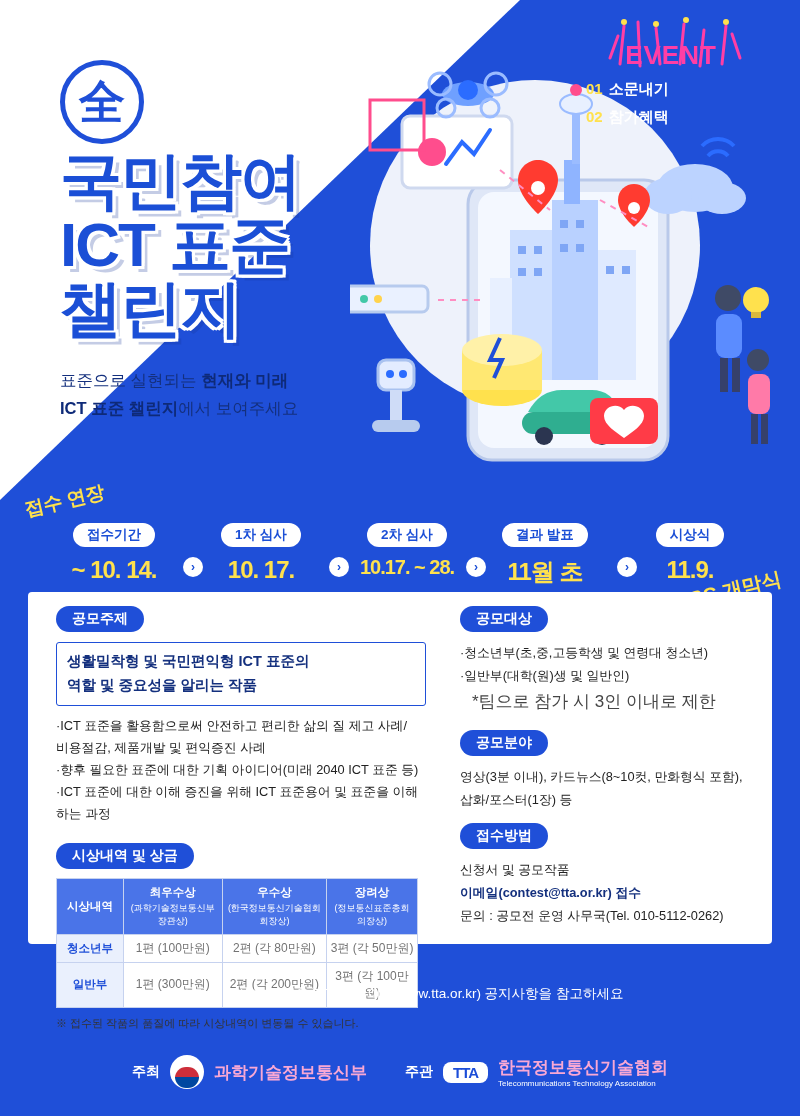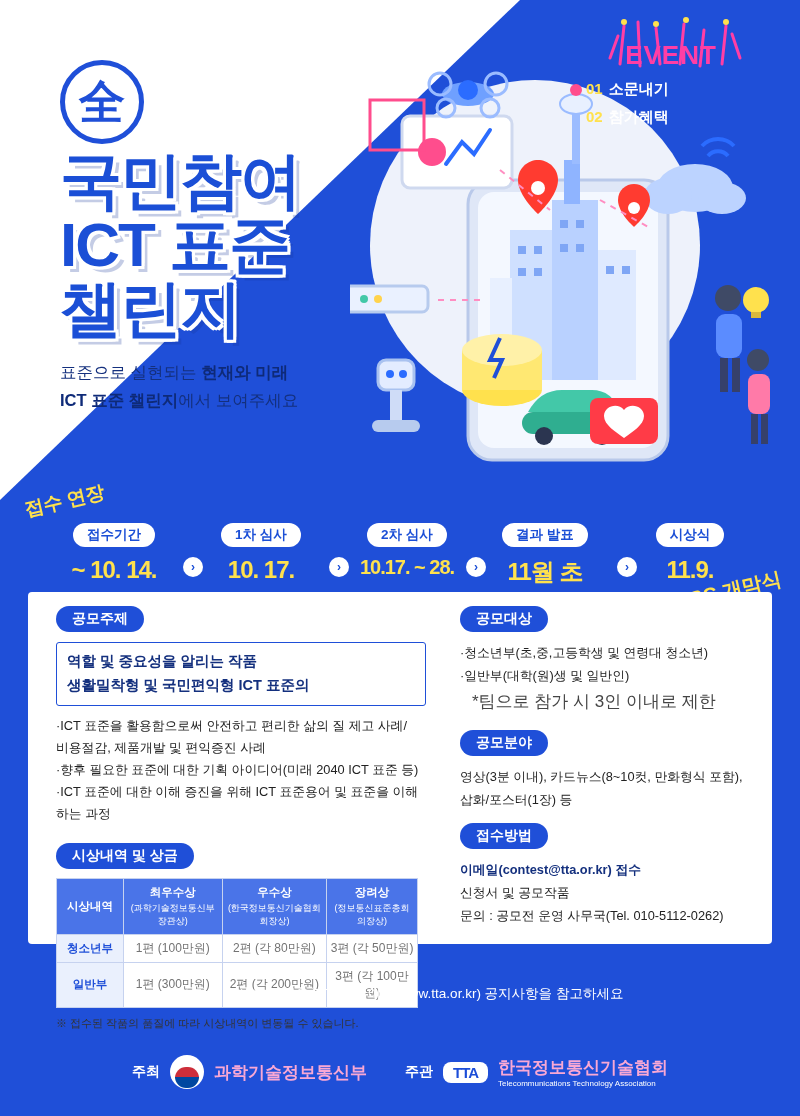--- a/index.html
+++ b/index.html
@@ -37,21 +37,21 @@
   .tline{
     font-weight:bold;color:#1b4fd6;letter-spacing:-2px;line-height:1;
     text-shadow:
       -3px -3px 0 #fff, 3px -3px 0 #fff, -3px 3px 0 #fff, 3px 3px 0 #fff,
       0 -3px 0 #fff, 0 3px 0 #fff, -3px 0 0 #fff, 3px 0 0 #fff,
       6px 6px 0 rgba(20,50,150,.25);
   }
   .t1{font-size:62px;margin-top:6px;}
   .t2{font-size:62px;margin-top:2px;}
   .t3{font-size:62px;margin-top:2px;}
-  .subt{margin-top:18px;font-size:16.5px;color:#14307e;line-height:1.7;}
+  .subt{margin-top:26px;font-size:16.5px;color:#14307e;line-height:1.7;}
   .subt b{color:#0e2a78;}
 
   
   .event-box{position:absolute;right:44px;top:40px;width:170px;color:#fff;text-align:left;}
   .ev-title{color:#ff3ea5;font-size:26px;font-weight:bold;letter-spacing:1px;text-align:center;}
   .ev-line{font-size:15px;margin-top:9px;font-weight:bold;color:#fff;}
   .ev-line .num{color:#ffe14d;margin-right:6px;}
   .firework{position:absolute;right:50px;top:14px;width:150px;height:60px;}
 
   
@@ -335,22 +335,22 @@
       <span class="tl-label">시상식</span>
       <div class="tl-date">11.9.</div>
     </div>
   </div>
 
   <div class="panel">
 
     <div class="col-l">
       <span class="sec-head">공모주제</span>
       <div class="topic-box">
+        <div>생활밀착형 및 국민편익형 ICT 표준의</div>
         <div>역할 및 중요성을 알리는 작품</div>
-        <div>생활밀착형 및 국민편익형 ICT 표준의</div>
       </div>
       <ul class="bullets">
         <li>·ICT 표준을 활용함으로써 안전하고 편리한 삶의 질 제고 사례/</li>
         <li>  비용절감, 제품개발 및 편익증진 사례</li>
         <li>·향후 필요한 표준에 대한 기획 아이디어(미래 2040 ICT 표준 등)</li>
         <li>·ICT 표준에 대한 이해 증진을 위해 ICT 표준용어 및 표준을 이해하는 과정</li>
       </ul>
 
       <div class="award-title">
         <span class="sec-head">시상내역 및 상금</span>
@@ -403,22 +403,22 @@
       <div class="spacer"></div>
       <span class="sec-head">공모분야</span>
       <div class="r-lines">
         <div>영상(3분 이내),  카드뉴스(8~10컷, 만화형식 포함),</div>
         <div>삽화/포스터(1장) 등</div>
       </div>
 
       <div class="spacer"></div>
       <span class="sec-head">접수방법</span>
       <div class="r-lines">
+        <div>신청서 및 공모작품</div>
         <div><b>이메일(contest@tta.or.kr) 접수</b></div>
-        <div>신청서 및 공모작품</div>
         <div>문의 : 공모전 운영 사무국(Tel. 010-5112-0262)</div>
       </div>
     </div>
   </div>
 
   <div class="foot-note">※ 기타 자세한 사항은 TTA 홈페이지(www.tta.or.kr) 공지사항을 참고하세요</div>
 
   <div class="foot-bar">
     <span class="f-label">주최</span>
     <span class="rok"></span>

